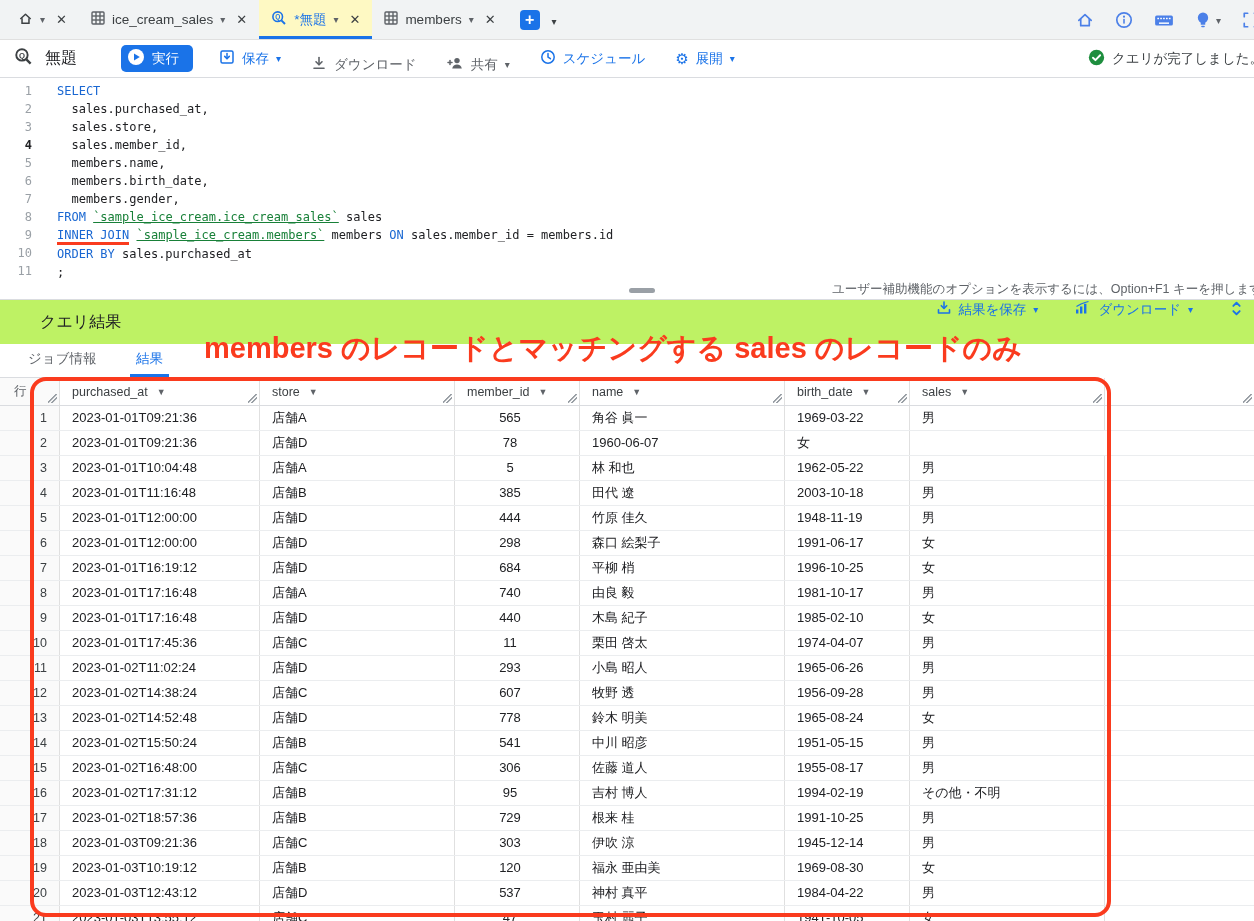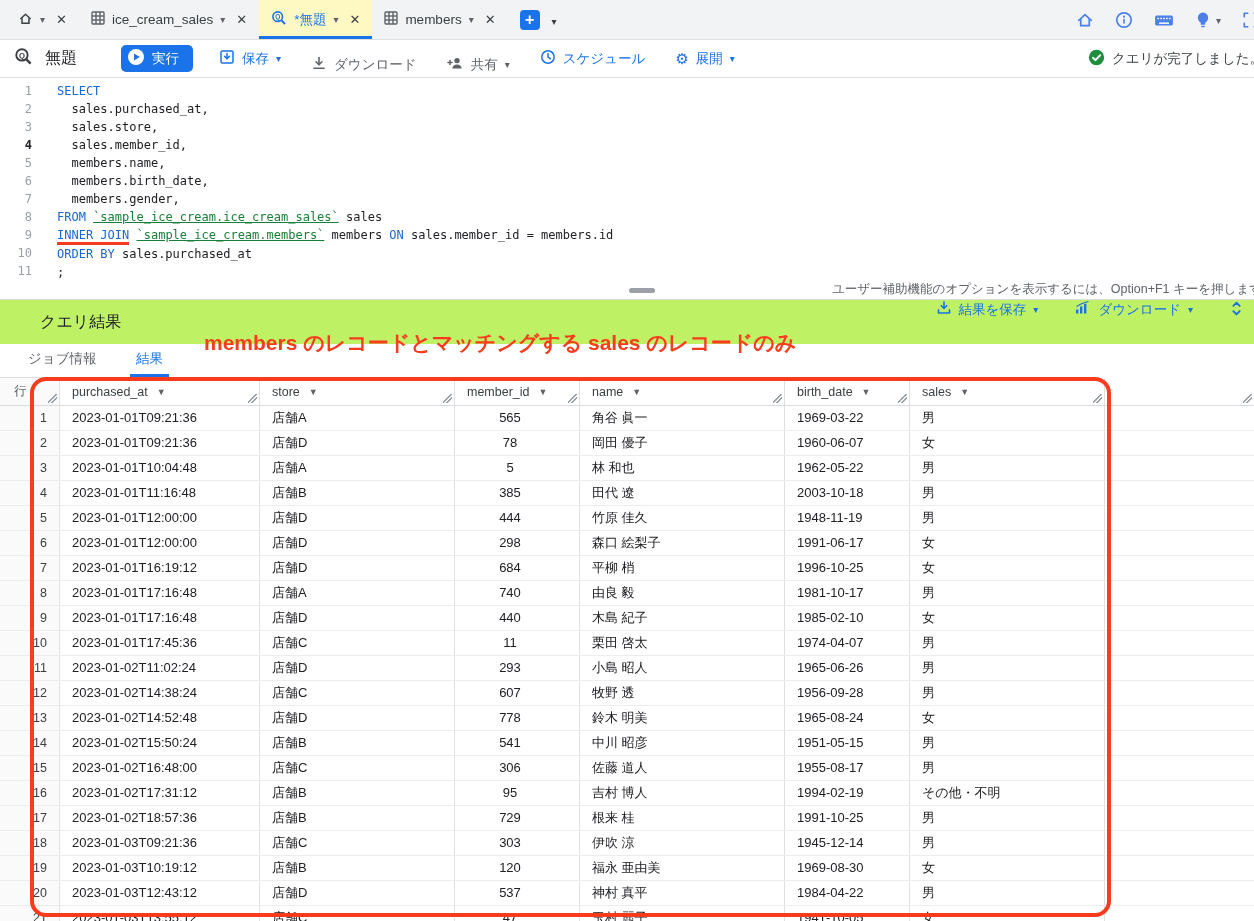--- a/index.html
+++ b/index.html
@@ -52,21 +52,21 @@
   .results-head { position:absolute; top:300px; left:0; width:1254px; height:44px; background:#bef264; }
   .results-title { position:absolute; left:40px; top:0; line-height:44px; font-size:16px; color:#202124; }
   .results-actions { position:absolute; right:6px; top:0; height:44px; display:flex; align-items:flex-start; gap:22px; }
   .action { display:flex; align-items:center; gap:7px; color:#1a73e8; font-size:13.5px; cursor:pointer; margin-right:14px; }
   .action .caret { font-size:10px; }
   .results-tabs { position:absolute; top:344px; left:0; width:1067px; height:34px; border-bottom:1px solid #dadce0; background:#fff; }
   .rtab { position:absolute; bottom:0; height:34px; line-height:32px; font-size:13.5px; padding:0 6px; }
   .rtab-jobs { left:22px; color:#5f6368; }
   .rtab-results { left:130px; color:#1a73e8; font-weight:500; border-bottom:3px solid #1a73e8; }
 
-  .annotation-text { position:absolute; left:204px; top:329px; font-size:21px; font-weight:bold; color:#fa3b1e; white-space:nowrap; z-index:6; }
+  .annotation-text { position:absolute; left:204px; top:329px; font-size:29px; font-weight:bold; color:#fa3b1e; white-space:nowrap; z-index:6; }
 
   
   .tablewrap { position:absolute; top:378px; left:0; width:1254px; height:543px; overflow:hidden; background:#fff; }
   .grid { display:grid; grid-template-columns:60px 200px 195px 125px 205px 125px 195px 1fr; }
   .thead { height:28px; border-bottom:1px solid #dadce0; }
   .th { position:relative; border-right:1px solid #e0e0e0; display:flex; align-items:center; padding-left:12px;
     font-size:12.5px; color:#3c4043; font-weight:500; background:#fff; }
   .th .caret { margin-left:9px; font-size:9px; color:#5f6368; }
   .th-rownum { background:#fafafa; font-weight:400; color:#5f6368; padding-left:14px; }
   .grip { position:absolute; right:2px; bottom:2px; width:9px; height:9px;
@@ -404,21 +404,20 @@
           <div class="td">角谷 眞一</div>
           <div class="td">1969-03-22</div>
           <div class="td">男</div>
           <div class="td td-filler"></div>
         </div>
         <div class="grid tr">
           <div class="td td-rownum">2</div>
           <div class="td">2023-01-01T09:21:36</div>
           <div class="td">店舗D</div>
           <div class="td td-num">78</div>
-          <div class="td">岡田 優子</div>
           <div class="td">1960-06-07</div>
           <div class="td">女</div>
           <div class="td td-filler"></div>
         </div>
         <div class="grid tr">
           <div class="td td-rownum">3</div>
           <div class="td">2023-01-01T10:04:48</div>
           <div class="td">店舗A</div>
           <div class="td td-num">5</div>
           <div class="td">林 和也</div>

